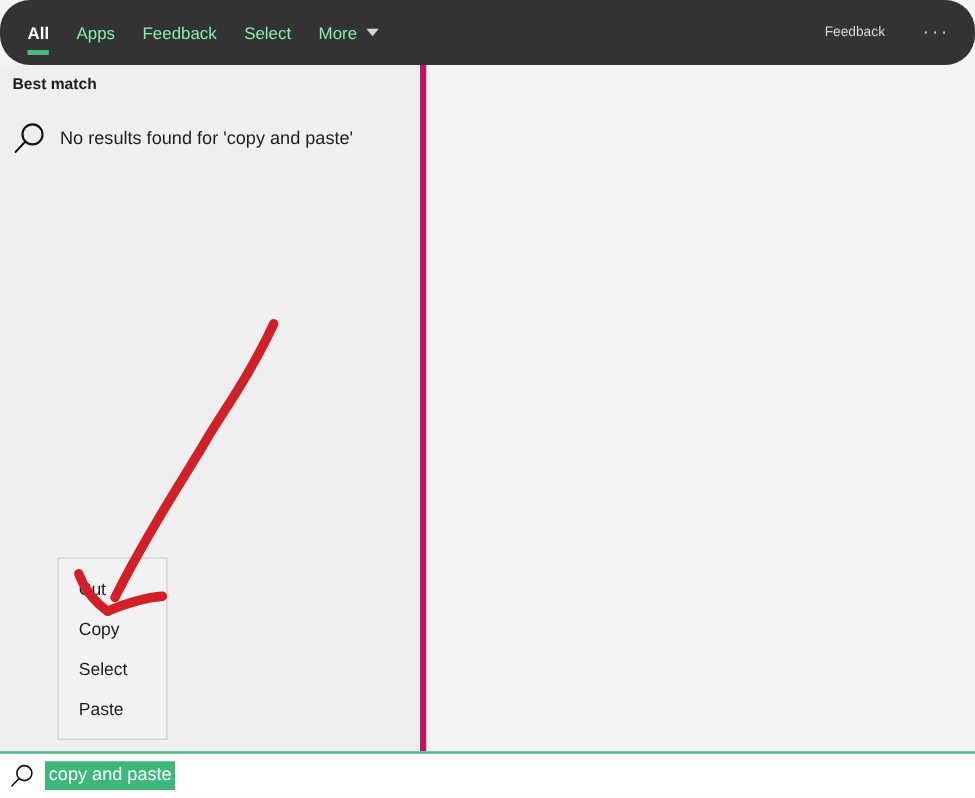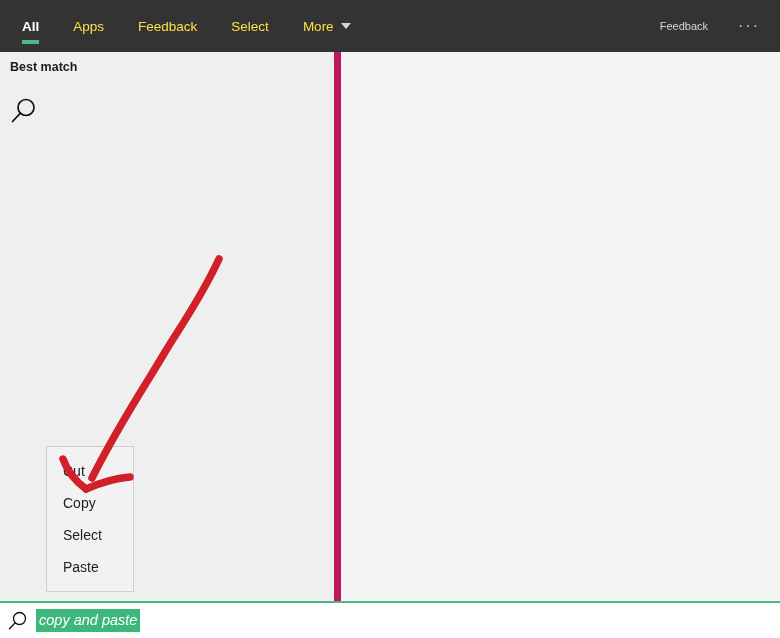--- a/index.html
+++ b/index.html
@@ -24,40 +24,40 @@
     background: #f4f4f4;
   }
 
   
   #header {
     position: absolute;
     left: 0; top: 0;
     width: 780px;
     height: 52px;
     background: #333333;
+    border-radius: 24px;
   }
   .tabs {
     position: absolute;
     left: 0; top: 0;
     height: 52px;
     display: flex;
     align-items: center;
   }
   .tab {
     position: relative;
     height: 52px;
     display: flex;
     align-items: center;
-    color: #fde047;
+    color: #86efac;
     font-size: 13.5px;
     padding: 0 0 0 0;
     margin-right: 22px;
     cursor: default;
     white-space: nowrap;
-    margin-left: 12px;
   }
   .tab:first-child { margin-left: 22px; }
   .tab.active { color: #ffffff; font-weight: bold; }
   .tab .tab-underline {
     position: absolute;
     left: 0;
     bottom: 8px;
     height: 4px;
     width: 100%;
     background: #4cb97e;
@@ -94,21 +94,21 @@
     cursor: default;
   }
 
   
   #left-pane {
     position: absolute;
     left: 0; top: 52px;
     width: 341px;
     height: 549px;
     background: #efeff0;
-    border-right: 7px solid #be185d;
+    border-right: 5px solid #be185d;
     box-sizing: border-box;
   }
   #best-match-label {
     position: absolute;
     left: 10px;
     top: 8px;
     font-size: 12.5px;
     font-weight: bold;
     color: #1c1c1c;
   }
@@ -186,21 +186,20 @@
     border-top: 2px solid #4cb97e;
     box-sizing: border-box;
     z-index: 50;
   }
   #search-bar-inner {
     position: absolute;
     left: 0; top: 0;
     height: 35px;
     display: flex;
     align-items: center;
-    font-style: italic;
   }
   #search-icon-wrap {
     width: 36px;
     flex: 0 0 36px;
     display: flex;
     align-items: center;
     justify-content: center;
   }
   #search-input-text {
     font-size: 14.5px;
@@ -256,20 +255,21 @@
 
     <div id="best-match-label">Best match</div>
 
     <div id="no-results-row">
       <div id="no-results-icon">
         <svg width="30" height="30" viewBox="0 0 30 30" aria-hidden="true">
           <circle cx="17" cy="11.5" r="8" fill="none" stroke="#101010" stroke-width="1.7"></circle>
           <line x1="11.2" y1="17.3" x2="3.5" y2="25.5" stroke="#101010" stroke-width="1.7" stroke-linecap="round"></line>
         </svg>
       </div>
+      <div id="no-results-text">No results found for 'copy and paste'</div>
     </div>
 
   </div>
 
   <div id="right-pane"></div>
 
   <div id="context-menu">
     <div class="menu-item">Cut</div>
     <div class="menu-item">Copy</div>
     <div class="menu-item">Select</div>

